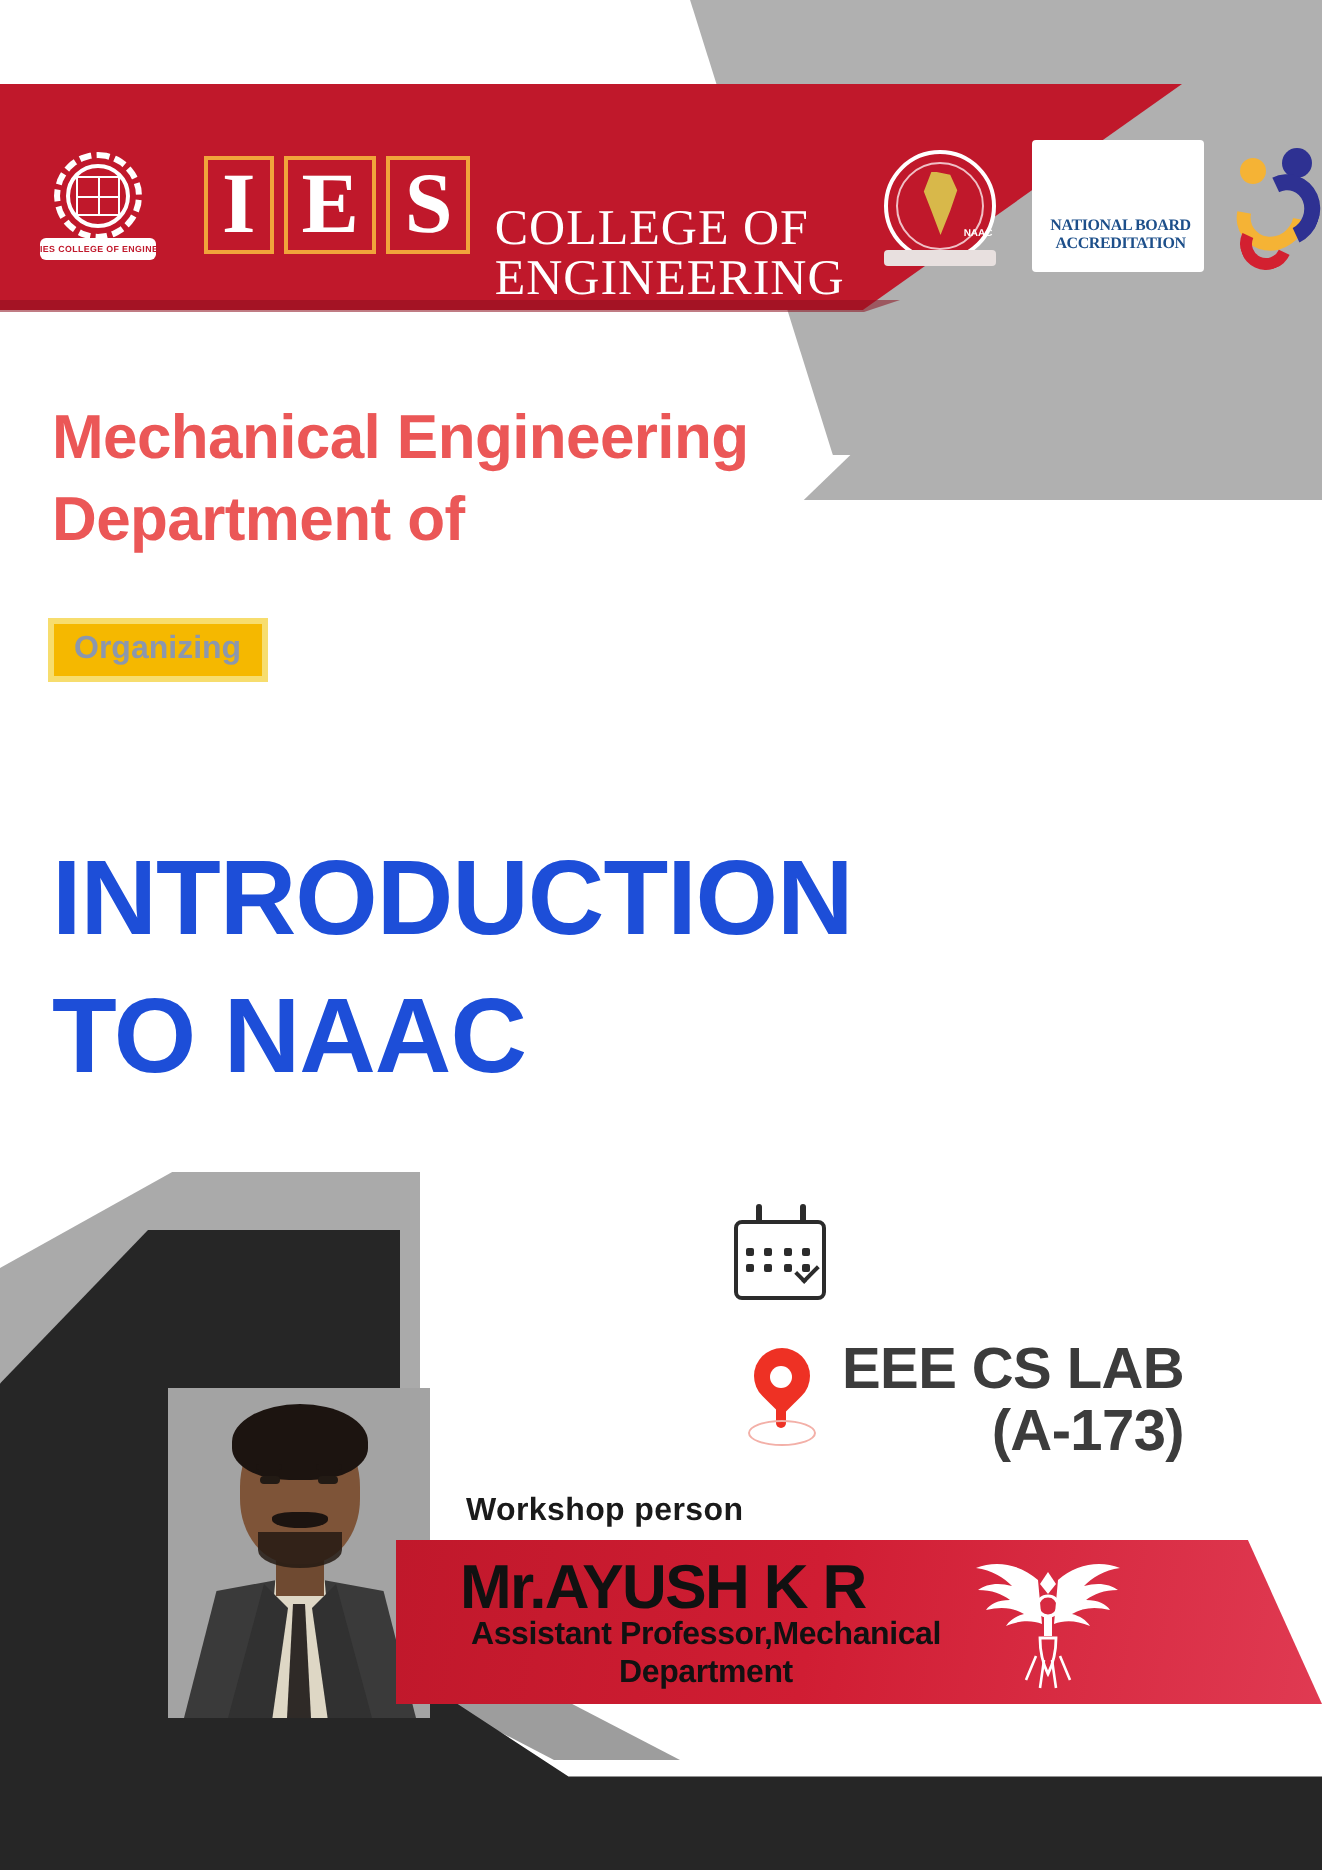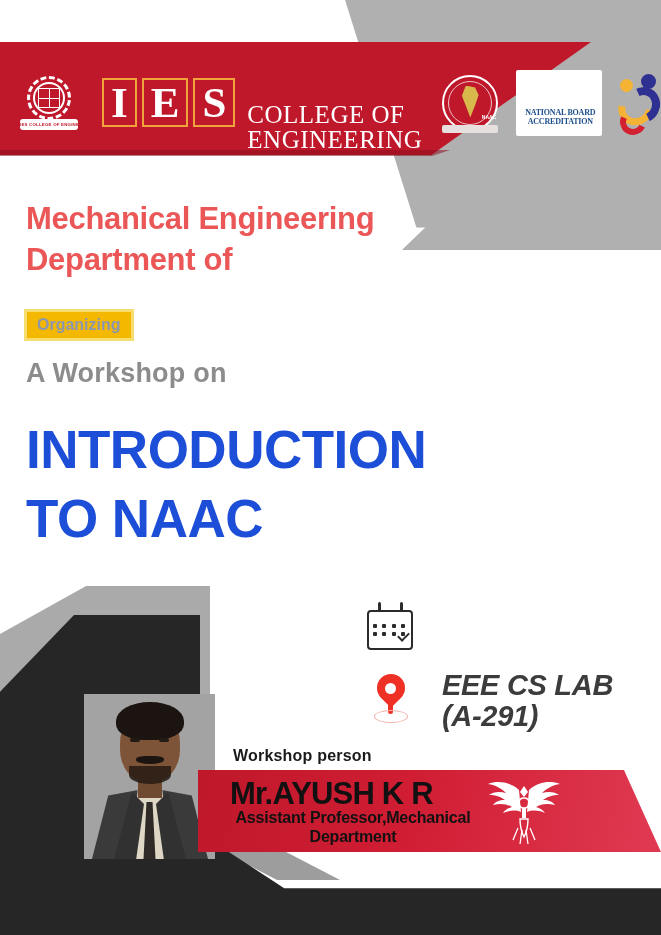--- a/index.html
+++ b/index.html
@@ -435,28 +435,27 @@
   }
   .info-text {
     margin-left: 12px;
     color: #3c3c3c;
     font-weight: bold;
     font-size: 29px;
     line-height: 32px;
     letter-spacing: -.3px;
   }
   .venue-text {
-    margin-left: 25px;
+    margin-left: 4px;
     color: #3c3c3c;
     font-weight: bold;
     font-size: 29px;
     line-height: 31px;
-    text-align: left;
+    text-align: right;
     letter-spacing: -.3px;
-    font-style: italic;
   }
 
   
   .photo-frame {
     position: absolute;
     left: 84px; top: 694px;
     width: 131px; height: 165px;
     background: #9f9f9f;
     overflow: hidden;
   }
@@ -661,21 +660,20 @@
     </div>
   </div>
 
   <div class="dept-title">
     <div>Mechanical Engineering</div>
     <div>Department of</div>
   </div>
 
   <div class="organizing">Organizing</div>
 
-  <div class="workshop-on">A Workshop on</div>
 
   <div class="main-title">
     <div>INTRODUCTION</div>
     <div>TO NAAC</div>
   </div>
 
   <div class="info-block">
 
     <div class="info-row">
       <div class="cal-icon">
@@ -698,21 +696,21 @@
 
     <div class="info-row">
       <div class="pin-icon">
         <div class="pin-stem"></div>
         <div class="pin-drop"></div>
         <div class="pin-hole"></div>
         <div class="pin-shadow"></div>
       </div>
       <div class="venue-text">
         <div>EEE CS LAB</div>
-        <div>(A-291)</div>
+        <div>(A-173)</div>
       </div>
     </div>
   </div>
 
   <div class="photo-frame">
     <div class="ph-bg"></div>
     <div class="ph-suit"></div>
     <div class="ph-shirt"></div>
     <div class="ph-lapel-l"></div>
     <div class="ph-lapel-r"></div>

